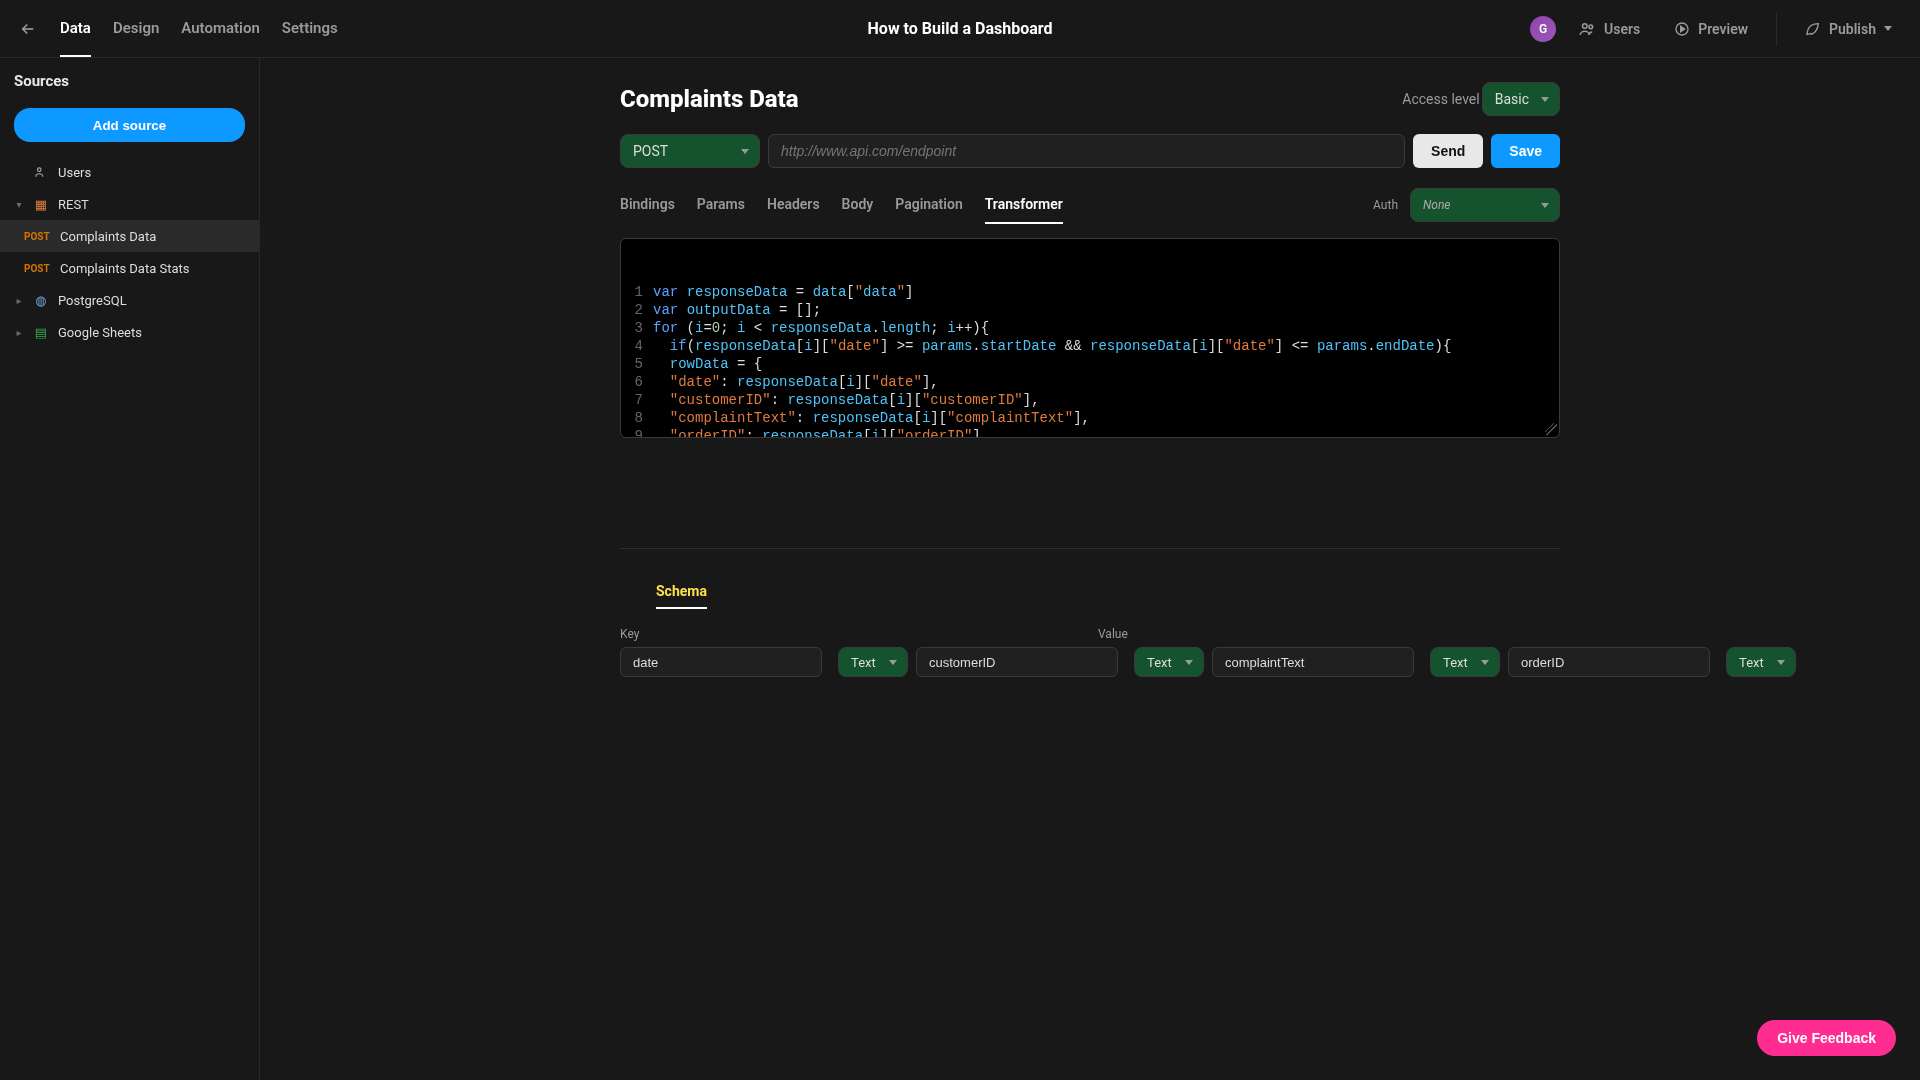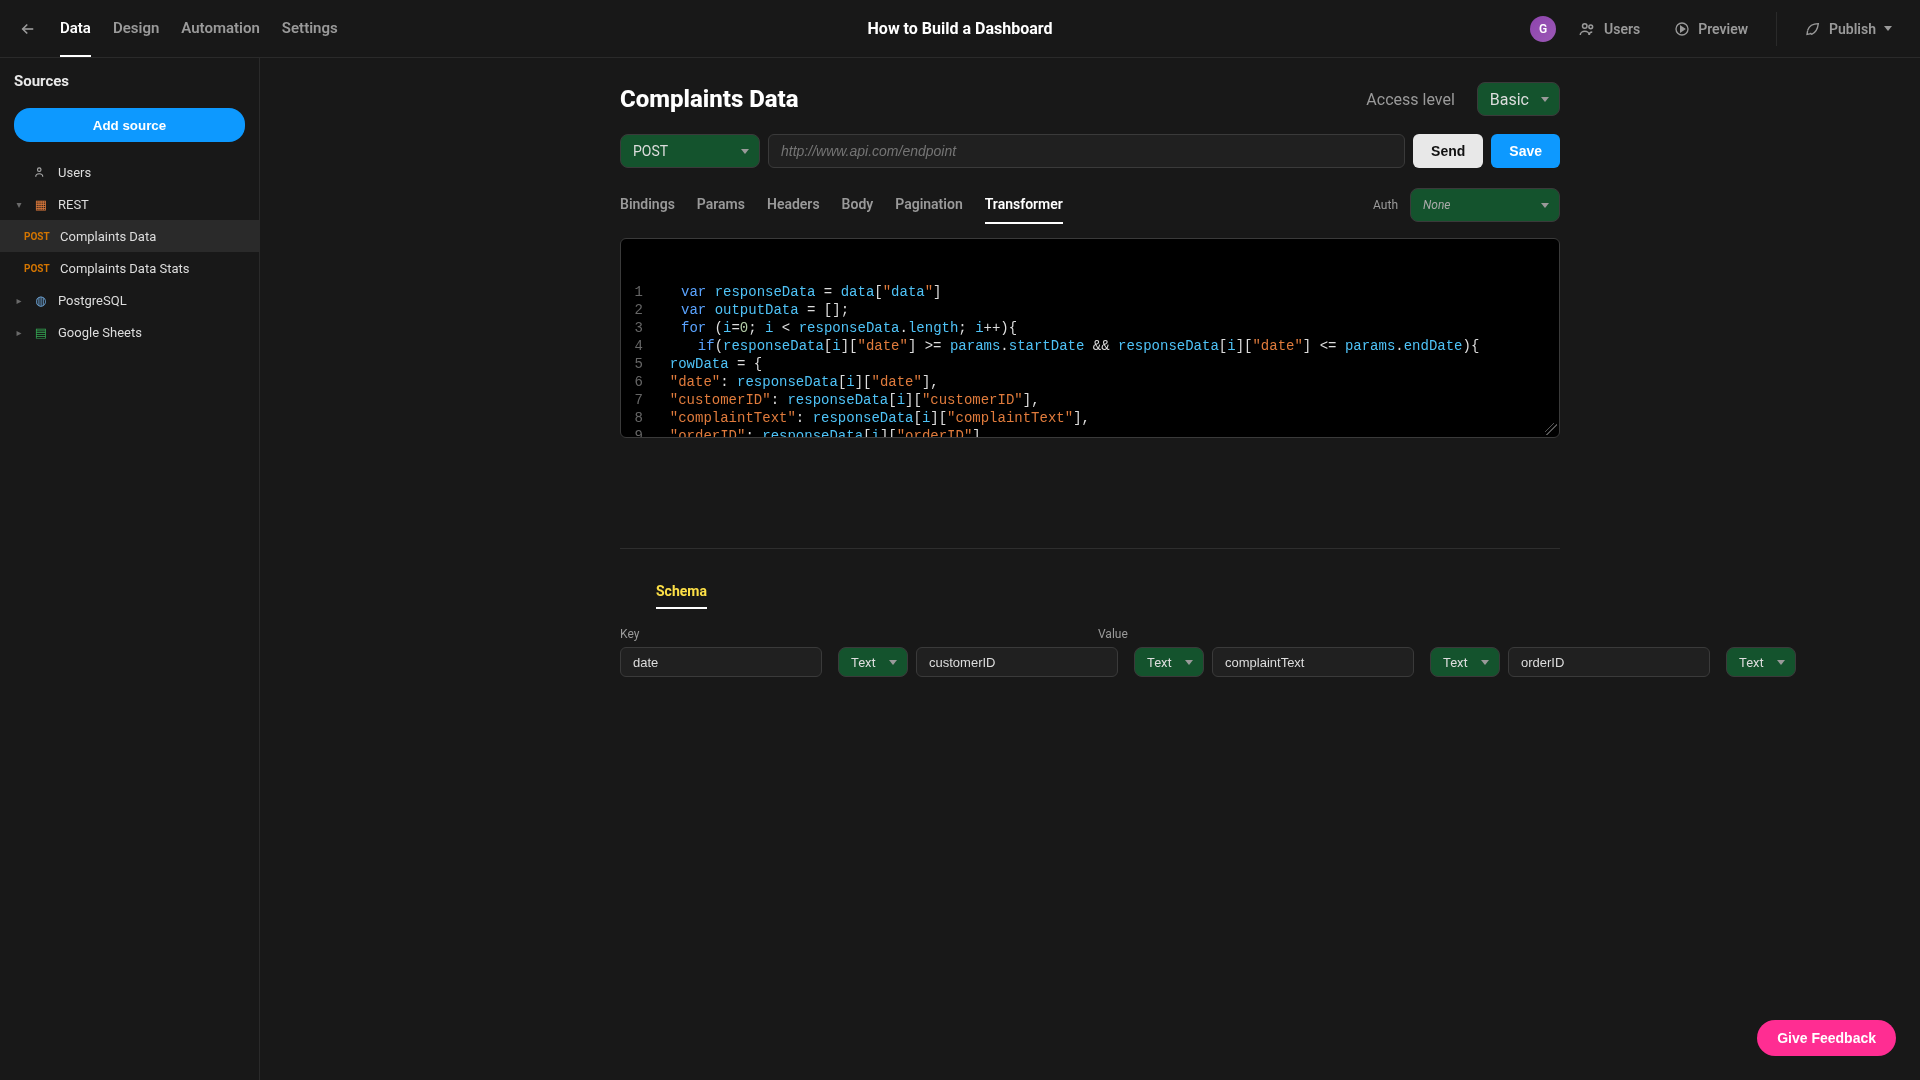--- a/index.html
+++ b/index.html
@@ -163,22 +163,22 @@
     padding: 24px 0 80px;
   }
   .panel-head {
     display:flex;align-items:center;justify-content:space-between;
     margin-bottom:18px;
   }
   .panel-head h1 {
     margin:0;font-size:24px;font-weight:800;color:#fff;
   }
   .access {
-    display:flex;align-items:center;gap:22px;
-    color:var(--text-dim);font-size:16px;
+    display:flex;align-items:center;gap:2px;
+    color:var(--text-dim);font-size:14px;
   }
   .select {
     background:#14532d;
     border:1px solid var(--border);
     color:#ddd;
     border-radius:8px;
     height:34px;
     padding:0 30px 0 12px;
     display:flex;align-items:center;
     position:relative;
@@ -240,21 +240,21 @@
     white-space:pre;
     color:#ddd;
   }
   .code .resize {
     position:absolute;right:2px;bottom:2px;width:12px;height:12px;
     background:
       linear-gradient(135deg, transparent 0 6px, #555 6px 7px, transparent 7px 9px, #555 9px 10px, transparent 10px);
   }
   .code-line { display:flex; }
   .gutter { width:26px;text-align:right;color:#666;padding-right:10px;user-select:none;}
-  .tok-kw { color:#5aa3ff;margin-left:28px; }
+  .tok-kw { color:#5aa3ff; }
   .tok-str { color:#e07b3c; }
   .tok-num { color:#b5cea8; }
   .tok-id { color:#4fc3f7; }
 
   .hr { height:1px;background:#2e2e2e;margin:110px 0 26px; }
 
   .schema-head {
     display:flex;gap:20px;
   }
   .schema-tab {

